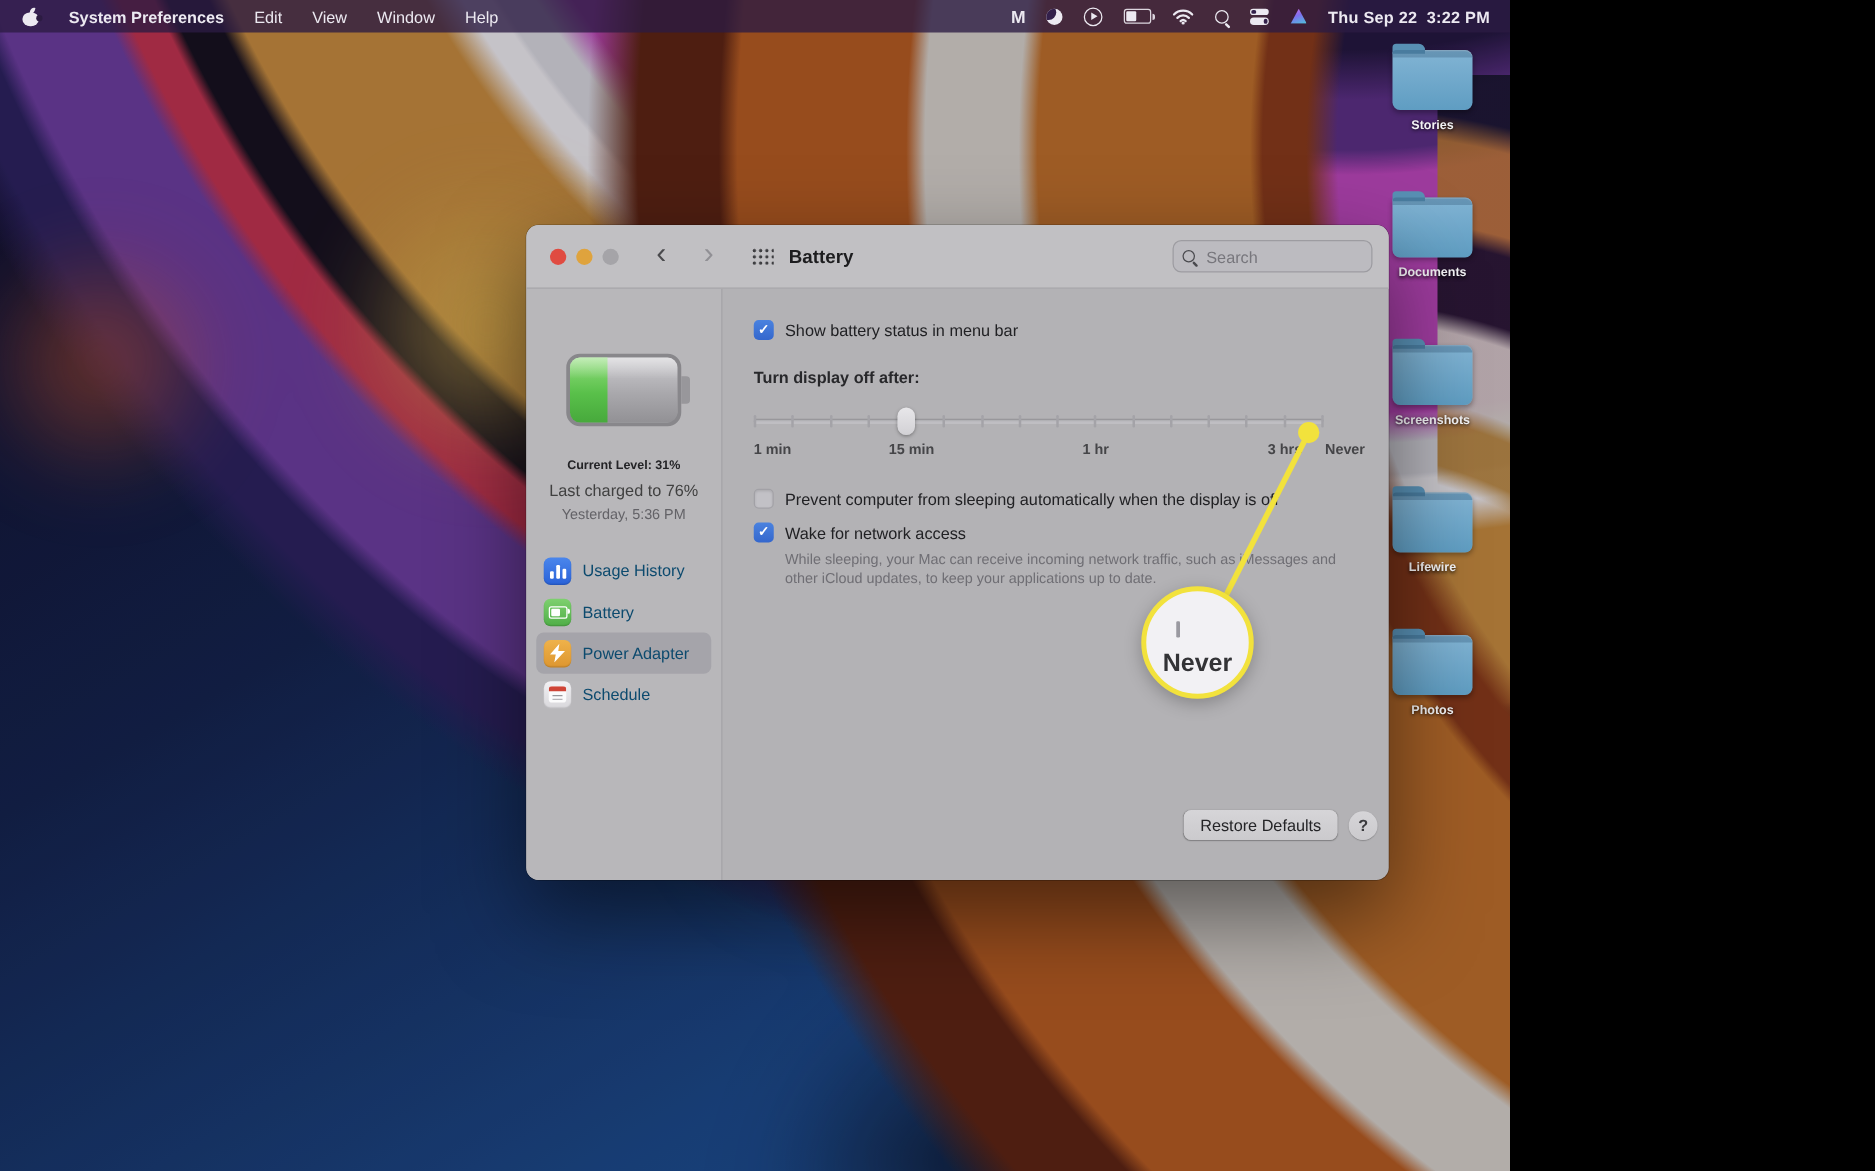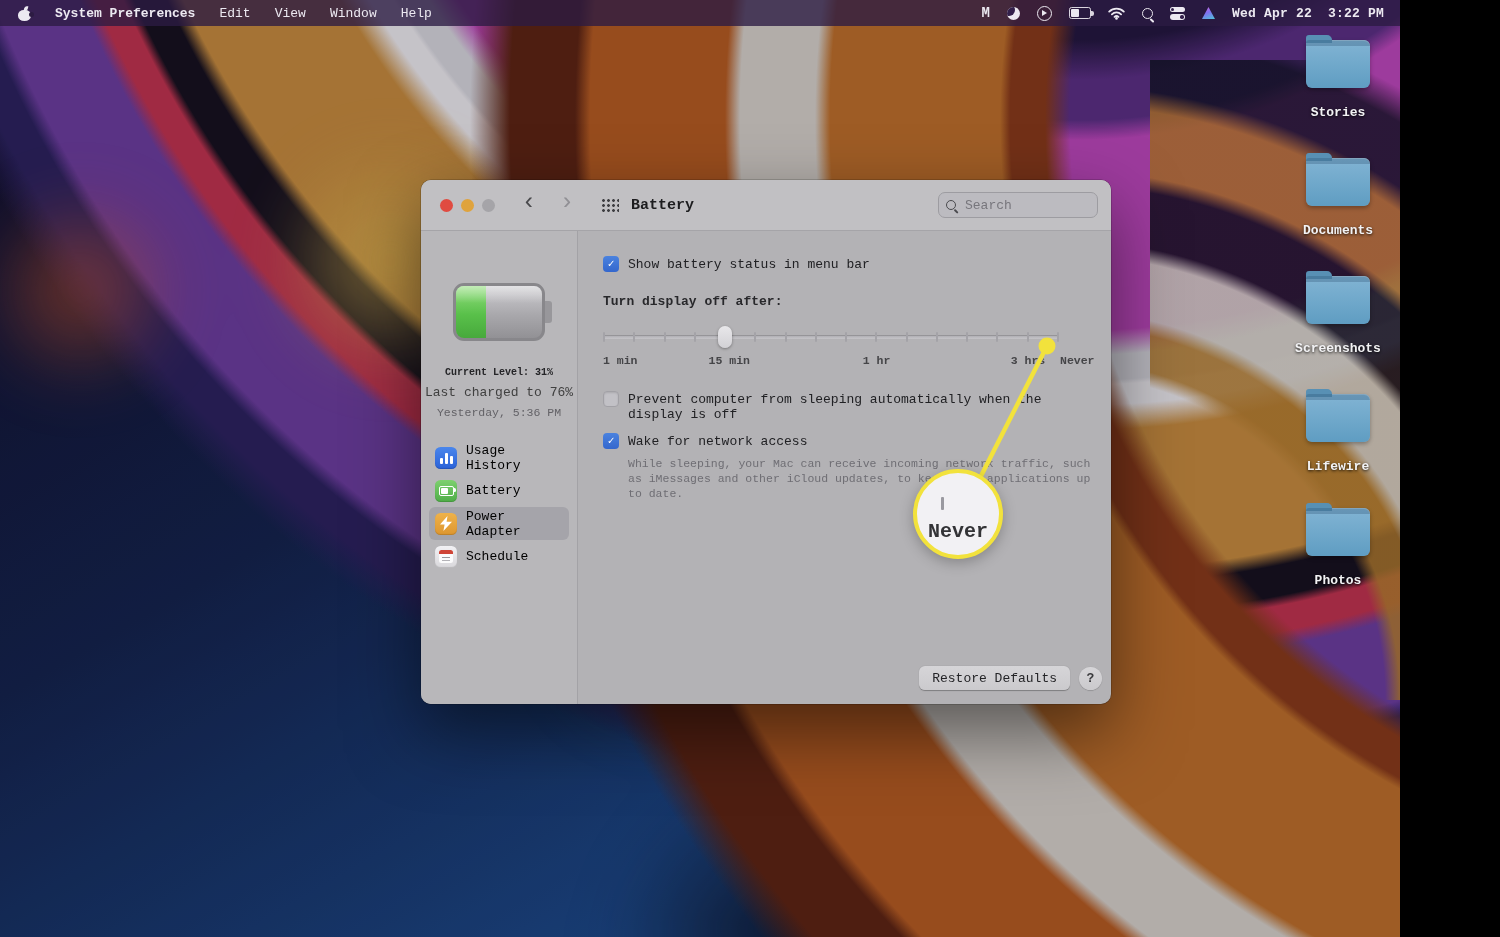--- a/index.html
+++ b/index.html
@@ -1,17 +1,17 @@
 <!DOCTYPE html>
 <html><head>
 <meta charset="utf-8">
 <style>
   html,body{margin:0;padding:0;background:#000;}
-  .screen{position:relative;width:1400px;height:937px;overflow:hidden;
-    font-family:Liberation Mono, monospace;-webkit-font-smoothing:antialiased;}
+  .screen{position:relative;width:1208px;height:937px;overflow:hidden;
+    font-family:Liberation Sans, sans-serif;-webkit-font-smoothing:antialiased;}
 
   
   .wp{position:absolute;inset:0;}
   .wp-base{position:absolute;inset:0;
     background:linear-gradient(150deg,#120b26 0%,#14234e 40%,#1c4a8c 75%,#1e59a6 100%);}
   .wp-rings-left{position:absolute;inset:0;background:
     radial-gradient(circle at 1080px -420px,
       #241740 0 460px,#5c2f86 500px 540px,#bf47bd 560px 750px,
       #d9d8e0 775px 800px,#f0edf2 805px 825px,#c88c3f 850px 990px,
       #17111f 1005px 1035px,#c23350 1045px 1070px,#6d3da0 1085px 1165px,
@@ -79,21 +79,21 @@
   
   .desk-icons{position:absolute;right:0;top:26px;width:124px;z-index:5;}
   .dfolder{position:absolute;left:10px;width:104px;text-align:center;}
   .dfolder .ficon{position:relative;width:64px;height:48px;margin:6px auto 0;
     background:linear-gradient(180deg,#82b4d4 0%,#5f9dc2 100%);
     border-radius:3px 6px 6px 6px;box-shadow:inset 0 1px 0 rgba(255,255,255,.3),0 2px 4px rgba(0,0,0,.3);}
   .dfolder .ficon::before{content:'';position:absolute;top:-5px;left:0;width:26px;height:8px;
     background:#5890b4;border-radius:3px 5px 0 0;}
   .dfolder .ficon::after{content:'';position:absolute;top:0;left:0;right:0;height:6px;
     background:rgba(36,72,104,.28);border-radius:3px 6px 0 0;}
-  .dfolder .flabel{margin-top:17px;font-size:13px;font-weight:700;color:#f2f2f4;
+  .dfolder .flabel{margin-top:7px;font-size:10px;font-weight:700;color:#f2f2f4;
     text-shadow:0 1px 3px rgba(0,0,0,.85);}
 
   
   .window{position:absolute;left:421px;top:180px;width:690px;height:524px;z-index:10;
     border-radius:10px;background:#b3b2b5;box-shadow:0 28px 70px rgba(0,0,0,.5),0 0 0 .5px rgba(0,0,0,.3);
     overflow:hidden;}
   .titlebar{position:relative;height:50px;background:#c1c0c3;border-bottom:1px solid #a5a4a8;
     display:flex;align-items:center;}
   .tlights{display:flex;gap:8px;padding-left:19px;}
   .tlight{width:13px;height:13px;border-radius:50%;}
@@ -133,21 +133,21 @@
   .bat-graphic .nub{position:absolute;right:-10px;top:50%;transform:translateY(-50%);
     width:7px;height:22px;background:#98979b;border-radius:0 3px 3px 0;}
   .bat-info{text-align:center;margin-top:26px;}
   .bat-level{font-size:10px;font-weight:700;color:#242427;}
   .bat-charged{font-size:13px;color:#404040;margin-top:7px;}
   .bat-time{font-size:11.5px;color:#636267;margin-top:6px;}
   
   .side-list{margin-top:22px;padding:0 8px;}
   .side-item{display:flex;align-items:center;gap:9px;height:33px;padding:0 6px;border-radius:6px;}
   .side-item.selected{background:#a5a4aa;}
-  .side-item .silabel{font-size:13px;color:#000000;}
+  .side-item .silabel{font-size:13px;color:#0c4a6e;}
   .sicon{width:22px;height:22px;border-radius:5.5px;flex:0 0 auto;position:relative;
     box-shadow:inset 0 -1px 1px rgba(0,0,0,.15);}
   .sicon-usage{background:linear-gradient(180deg,#4a86ec,#2a62d8);display:flex;align-items:flex-end;
     justify-content:center;gap:2px;padding-bottom:5px;box-sizing:border-box;}
   .sicon-usage i{display:block;width:3px;background:#fff;border-radius:1px;}
   .sicon-usage i:nth-child(1){height:6px;}
   .sicon-usage i:nth-child(2){height:11px;}
   .sicon-usage i:nth-child(3){height:8px;}
   .sicon-batt{background:linear-gradient(180deg,#7ed06f,#4fae47);display:flex;align-items:center;justify-content:center;}
   .sicon-batt .bshape{position:relative;width:13px;height:8px;border:1.4px solid #fff;border-radius:2px;}
@@ -180,21 +180,21 @@
   .slider-labels{position:relative;width:456px;height:15px;margin-top:6px;font-size:11.5px;font-weight:600;color:#454548;}
   .slider-labels span{position:absolute;white-space:nowrap;}
   .sl-0{left:0;}
   .sl-1{left:27.7%;transform:translateX(-50%);}
   .sl-2{left:60%;transform:translateX(-50%);}
   .sl-3{left:93.2%;transform:translateX(-50%);}
   .sl-4{left:100%;margin-left:1px;}
   .gap18{margin-top:22px;}
   .gap10{margin-top:11px;}
   .desc{margin:7px 0 0 25px;width:468px;font-size:11.5px;line-height:1.32;color:#6f6e74;}
-  .bottom-row{position:absolute;right:16px;bottom:14px;display:flex;align-items:center;gap:9px;}
+  .bottom-row{position:absolute;right:16px;bottom:32px;display:flex;align-items:center;gap:9px;}
   .btn{height:24px;padding:0 13px;border-radius:6px;background:linear-gradient(180deg,#d6d5d8,#cbcacd);
     box-shadow:0 .5px 1px rgba(0,0,0,.3);display:flex;align-items:center;
     font-size:13px;color:#242427;}
   .helpbtn{width:23px;height:23px;border-radius:50%;background:linear-gradient(180deg,#d6d5d8,#cbcacd);
     box-shadow:0 .5px 1px rgba(0,0,0,.3);display:flex;align-items:center;justify-content:center;
     font-size:13px;font-weight:700;color:#3a3a3d;}
 
   
   .callout-svg{position:absolute;inset:0;z-index:25;pointer-events:none;}
   .callout-circle{position:absolute;left:913px;top:469px;width:90px;height:90px;border-radius:50%;
@@ -243,21 +243,21 @@
           <path d="M6.5 9.9 A2.9 2.9 0 0 1 10.5 9.9" fill="none" stroke="#ece9f1" stroke-width="1.8" stroke-linecap="round"></path>
           <circle cx="8.5" cy="11.4" r="1.3" fill="#ece9f1"></circle>
         </svg>
       </span>
       <span class="ic lens"></span>
       <span class="ic cc">
           <i></i>
           <i></i>
         </span>
       <span class="ic colorful"></span>
-      <span class="mb-clock">Wed Apr 22  3:22 PM</span>
+      <span class="mb-clock">Thu Sep 22  3:22 PM</span>
     </div>
   </div>
 
   <div class="desk-icons">
     <div class="dfolder" style="top:8px">
       <div class="ficon"></div>
       <div class="flabel">Stories</div>
     </div>
     <div class="dfolder" style="top:126px">
       <div class="ficon"></div>

